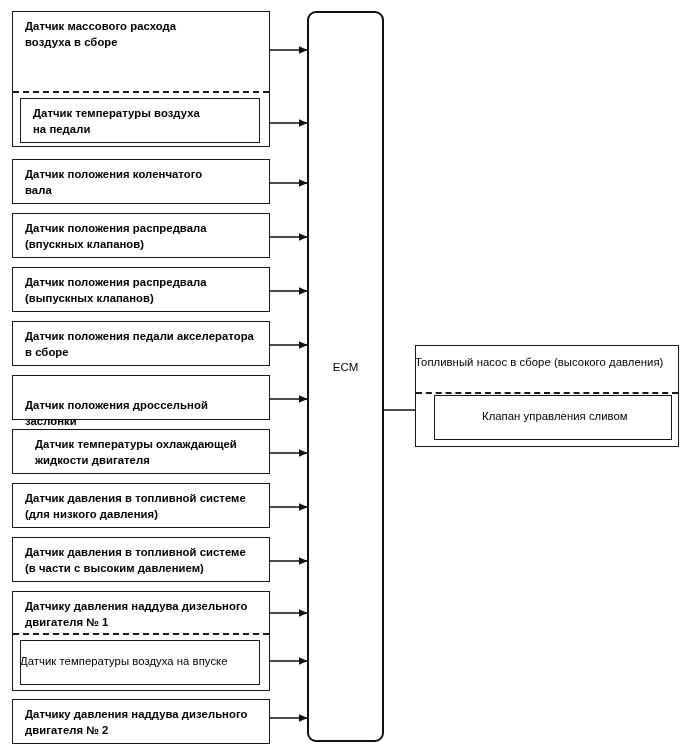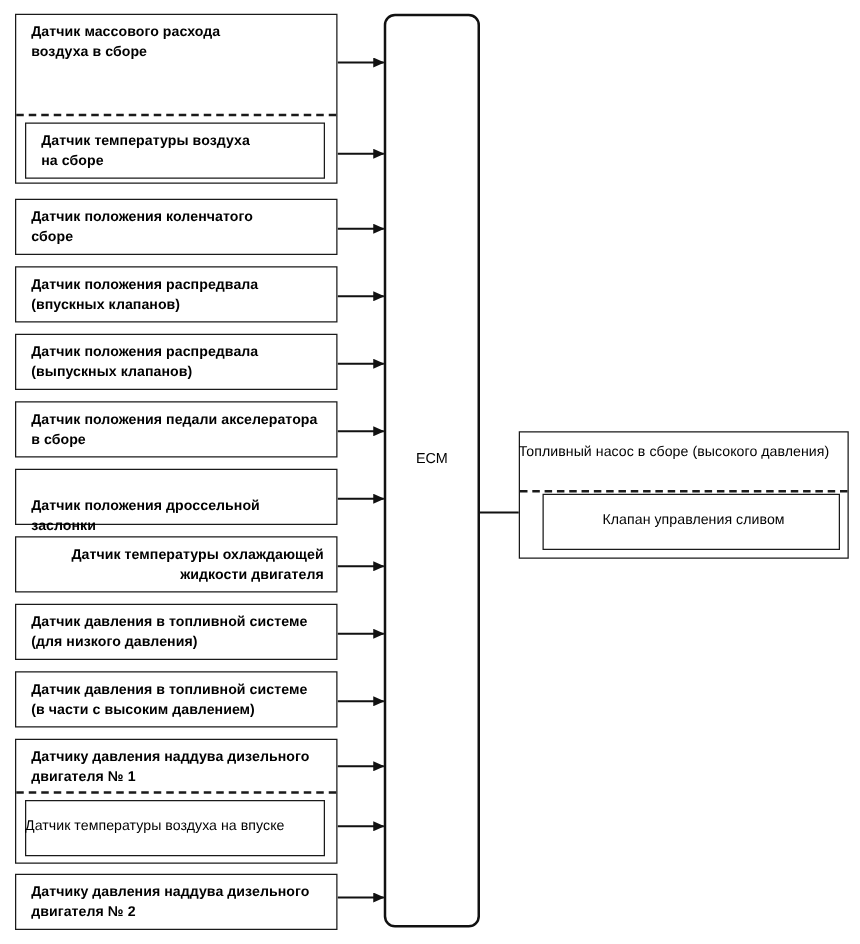--- a/index.html
+++ b/index.html
@@ -105,38 +105,38 @@
   </svg>
   <div id="shapes">
       <div class="ecm-box" style="left: 307px; top: 11px; width: 77px; height: 731px;"></div>
       <div class="ecm-label" style="left: 307px; top: 360px; width: 77px;">ECM</div>
       <div class="box" style="left: 12px; top: 11px; width: 258px; height: 136px;"></div>
       <div class="lbl lbl-left" style="left: 25px; top: 19px; width: 240px;">Датчик массового расхода
 воздуха в сборе</div>
       <div class="dashed-sep" style="left: 13px; top: 91px; width: 256px;"></div>
       <div class="box-inner" style="left: 20px; top: 98px; width: 240px; height: 45px;"></div>
       <div class="lbl lbl-left" style="left: 33px; top: 106px; width: 222px;">Датчик температуры воздуха
-на сборе</div>
+на педали</div>
       <div class="box" style="left: 12px; top: 159px; width: 258px; height: 45px;"></div>
       <div class="lbl lbl-left" style="left: 25px; top: 167px; width: 240px;">Датчик положения коленчатого
-сборе</div>
+вала</div>
       <div class="box" style="left: 12px; top: 213px; width: 258px; height: 45px;"></div>
       <div class="lbl lbl-left" style="left: 25px; top: 221px; width: 240px;">Датчик положения распредвала
 (впускных клапанов)</div>
       <div class="box" style="left: 12px; top: 267px; width: 258px; height: 45px;"></div>
       <div class="lbl lbl-left" style="left: 25px; top: 275px; width: 240px;">Датчик положения распредвала
 (выпускных клапанов)</div>
       <div class="box" style="left: 12px; top: 321px; width: 258px; height: 45px;"></div>
       <div class="lbl lbl-left" style="left: 25px; top: 329px; width: 240px;">Датчик положения педали акселератора
 в сборе</div>
       <div class="box" style="left: 12px; top: 375px; width: 258px; height: 45px;"></div>
       <div class="lbl lbl-left" style="left: 25px; top: 398px; width: 240px;">Датчик положения дроссельной
 заслонки</div>
       <div class="box" style="left: 12px; top: 429px; width: 258px; height: 45px;"></div>
-      <div class="lbl lbl-left" style="left: 19px; top: 437px; width: 240px; text-align: right;">Датчик температуры охлаждающей
+      <div class="lbl lbl-left" style="left: 35px; top: 437px; width: 240px;">Датчик температуры охлаждающей
 жидкости двигателя</div>
       <div class="box" style="left: 12px; top: 483px; width: 258px; height: 45px;"></div>
       <div class="lbl lbl-left" style="left: 25px; top: 491px; width: 240px;">Датчик давления в топливной системе
 (для низкого давления)</div>
       <div class="box" style="left: 12px; top: 537px; width: 258px; height: 45px;"></div>
       <div class="lbl lbl-left" style="left: 25px; top: 545px; width: 240px;">Датчик давления в топливной системе
 (в части с высоким давлением)</div>
       <div class="box" style="left: 12px; top: 591px; width: 258px; height: 100px;"></div>
       <div class="lbl lbl-left" style="left: 25px; top: 599px; width: 240px;">Датчику давления наддува дизельного
 двигателя № 1</div>

